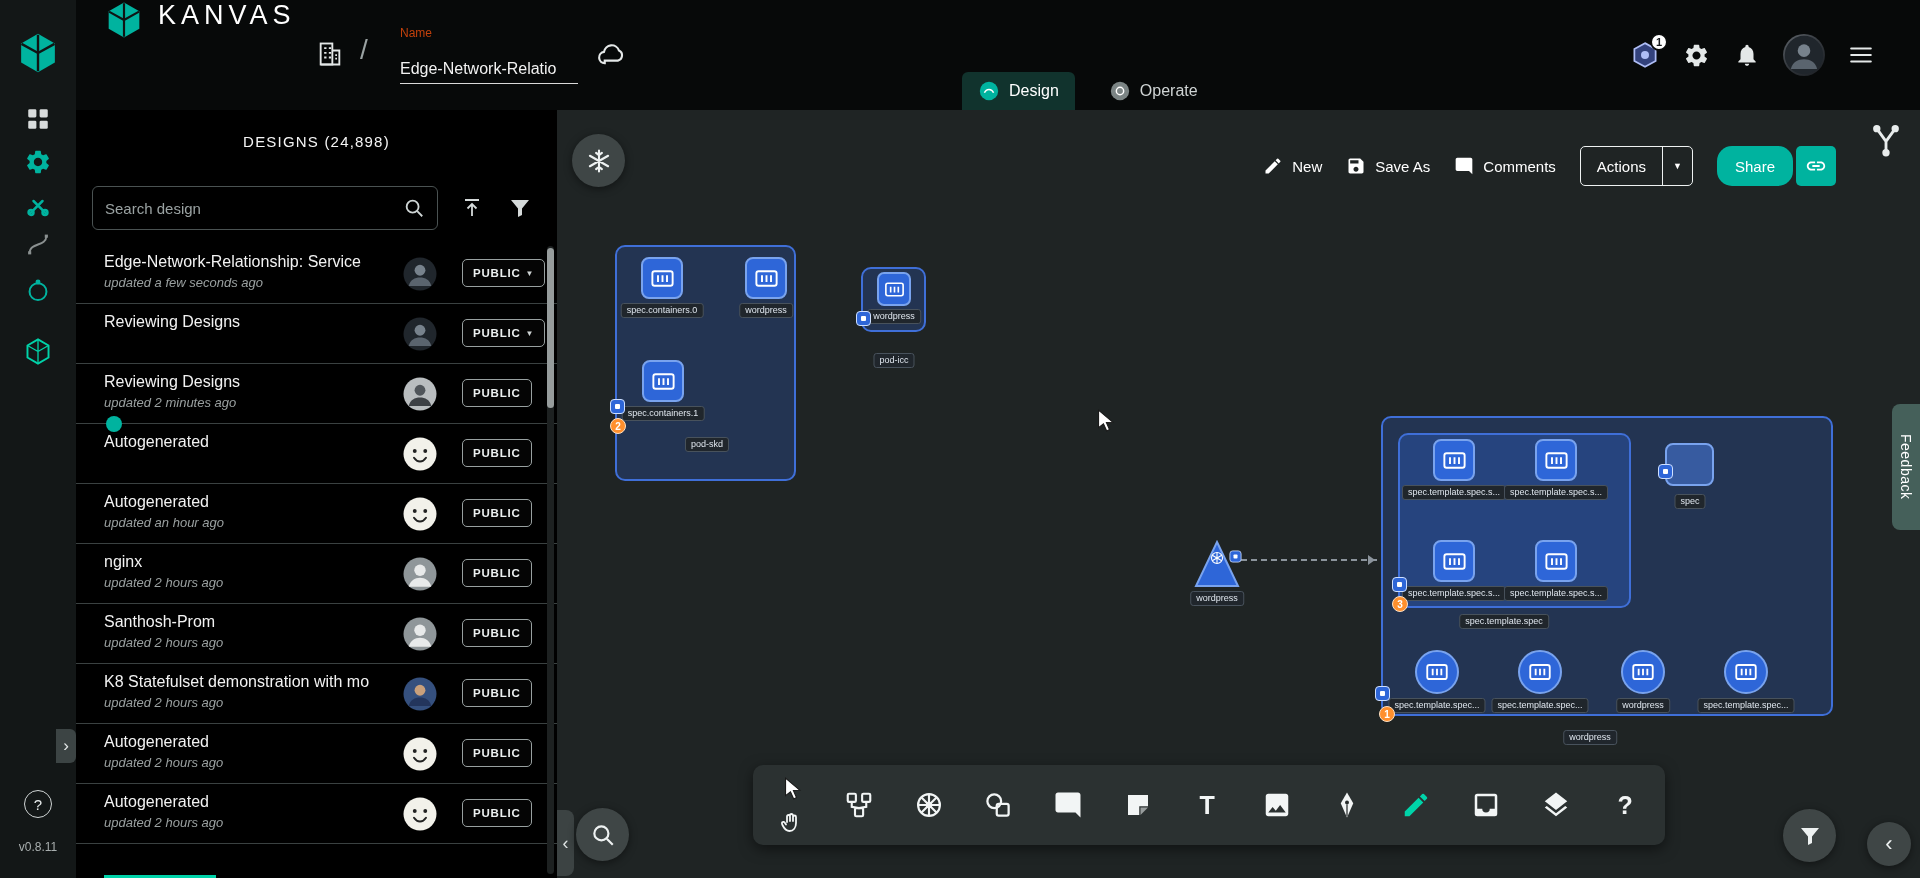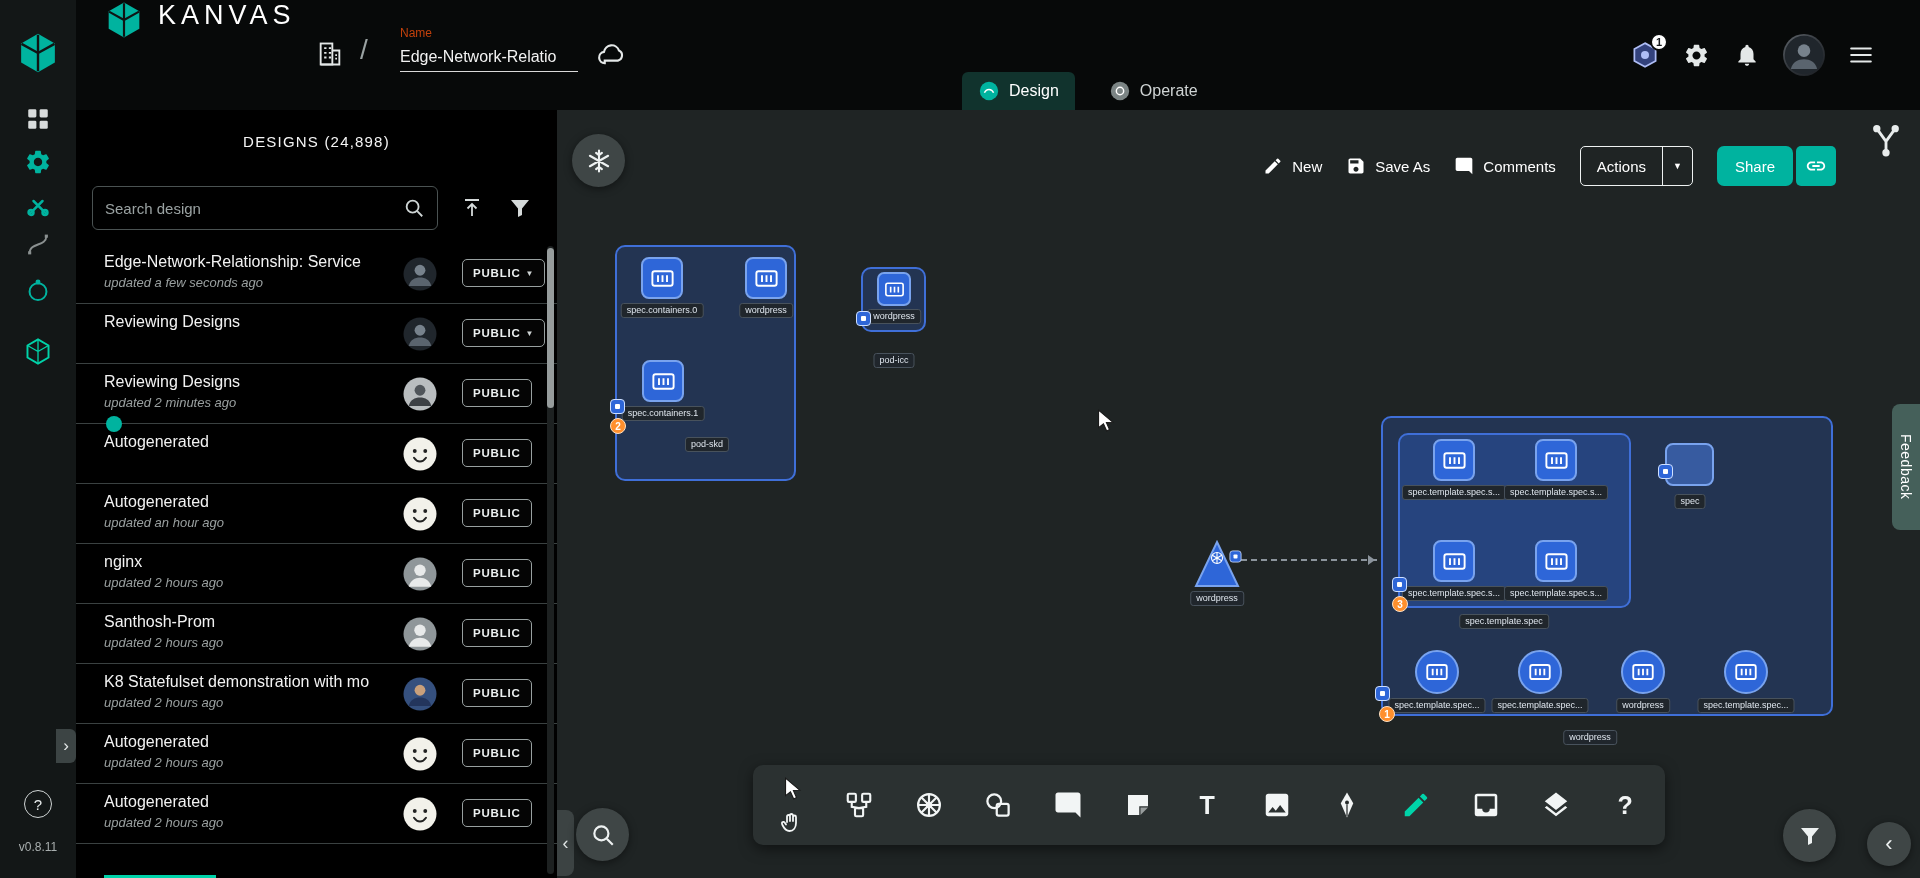--- a/index.html
+++ b/index.html
@@ -10,21 +10,21 @@
 .abs{position:absolute}
 
 
 .header{position:absolute;left:76px;top:0;width:1844px;height:110px;background:#070909;z-index:20}
 .brand{position:absolute;left:28px;top:0;height:110px;display:flex;align-items:flex-start;gap:14px}
 .brand-text{color:#fff;font-size:27px;font-weight:500;letter-spacing:5px}
 .bldg{position:absolute;left:240px;top:40px;color:#e4e8e8}
 .sep{position:absolute;left:284px;top:34px;font-size:28px;color:#9aa2a2}
 .bfield{position:absolute;left:324px;top:26px;width:178px}
 .bfield label{display:block;font-size:12px;color:#c2410c}
-.bfield input{margin-top:8px;width:100%;background:transparent;border:none;border-bottom:1px solid #d9d9d9;color:#f2f2f2;font-size:16px;padding-bottom:5px}
+.bfield input{margin-top:20px;width:100%;background:transparent;border:none;border-bottom:1px solid #d9d9d9;color:#f2f2f2;font-size:16px;padding-bottom:5px}
 .cloud{position:absolute;left:520px;top:40px;color:#e4e8e8}
 .tabs{position:absolute;left:886px;bottom:0;display:flex;align-items:flex-end;gap:18px}
 .tab{height:38px;padding:0 16px;display:flex;align-items:center;gap:9px;font-size:16px;color:#cfd4d4;border-radius:6px 6px 0 0}
 .tab.active{background:#11332d;color:#fff}
 .tab-ic{width:22px;height:22px;display:flex}
 .hright{position:absolute;right:44px;top:0;height:110px;display:flex;align-items:center;gap:21px}
 .hicon{width:30px;height:30px;display:flex;align-items:center;justify-content:center;color:#e4e8e8}
 .exticon{position:relative;width:30px;height:30px}
 .hbadge{position:absolute;top:-7px;right:-8px;background:#fff;color:#16191d;font-size:11px;font-weight:bold;width:18px;height:18px;border-radius:50%;display:flex;align-items:center;justify-content:center;border:2px solid #0a0c0c}
 .havatar{width:42px;height:42px;border-radius:50%;overflow:hidden;background:radial-gradient(circle at 35% 30%,#6a7077,#22262b 75%)}
@@ -59,21 +59,21 @@
 
 .canvas{position:absolute;left:557px;top:110px;width:1363px;height:768px;background:#1f2424;overflow:hidden}
 .roundbtn{position:absolute;width:53px;height:53px;border-radius:50%;background:#3f4646;display:flex;align-items:center;justify-content:center;color:#eef2f2;box-shadow:0 2px 8px rgba(0,0,0,.45)}
 .roundbtn.smallr{width:44px;height:44px;font-size:22px}
 .collapse-strip{position:absolute;left:0;top:700px;width:17px;height:66px;background:#3c4343;border-radius:0 8px 8px 0;color:#dfe4e4;font-size:18px;display:flex;align-items:center;justify-content:center}
 .canvas-toolbar{position:absolute;top:36px;right:84px;display:flex;align-items:center;gap:24px;color:#fff;font-size:15px}
 .cbtn{display:flex;align-items:center;gap:9px;color:#fff;font-size:15px}
 .actions{display:flex;border:1px solid #eef2f2;border-radius:5px;height:40px;align-items:stretch}
 .actions .amain{padding:0 16px;display:flex;align-items:center;font-size:15px}
 .actions .acaret{padding:0 10px;display:flex;align-items:center;border-left:1px solid #eef2f2;font-size:9px}
-.share{background:#00B39F;height:40px;padding:0 18px;border-radius:7px;font-size:15px;color:#fff;display:flex;align-items:center}
+.share{background:#00B39F;height:40px;padding:0 18px;border-radius:15px;font-size:15px;color:#fff;display:flex;align-items:center}
 .linkbtn{background:#00B39F;width:40px;height:40px;border-radius:5px;margin-left:3px;display:flex;align-items:center;justify-content:center;color:#fff}
 .ybranch{position:absolute;left:1312px;top:13px;color:#e8ecec}
 .btoolbar{position:absolute;left:196px;top:655px;width:912px;height:80px;background:#2b3131;border-radius:10px;display:flex;align-items:center;gap:34px;padding:0 22px;box-shadow:0 4px 14px rgba(0,0,0,.5);z-index:5}
 .tstack{display:flex;flex-direction:column;gap:2px}
 .tbtn{width:36px;height:36px;display:flex;align-items:center;justify-content:center;color:#f2f5f5}
 .tbtn.small{width:32px;height:32px}
 .tbtn.activeg{color:#00D3A9}
 .tglyph{font-size:25px;font-weight:bold;line-height:1}
 
 

